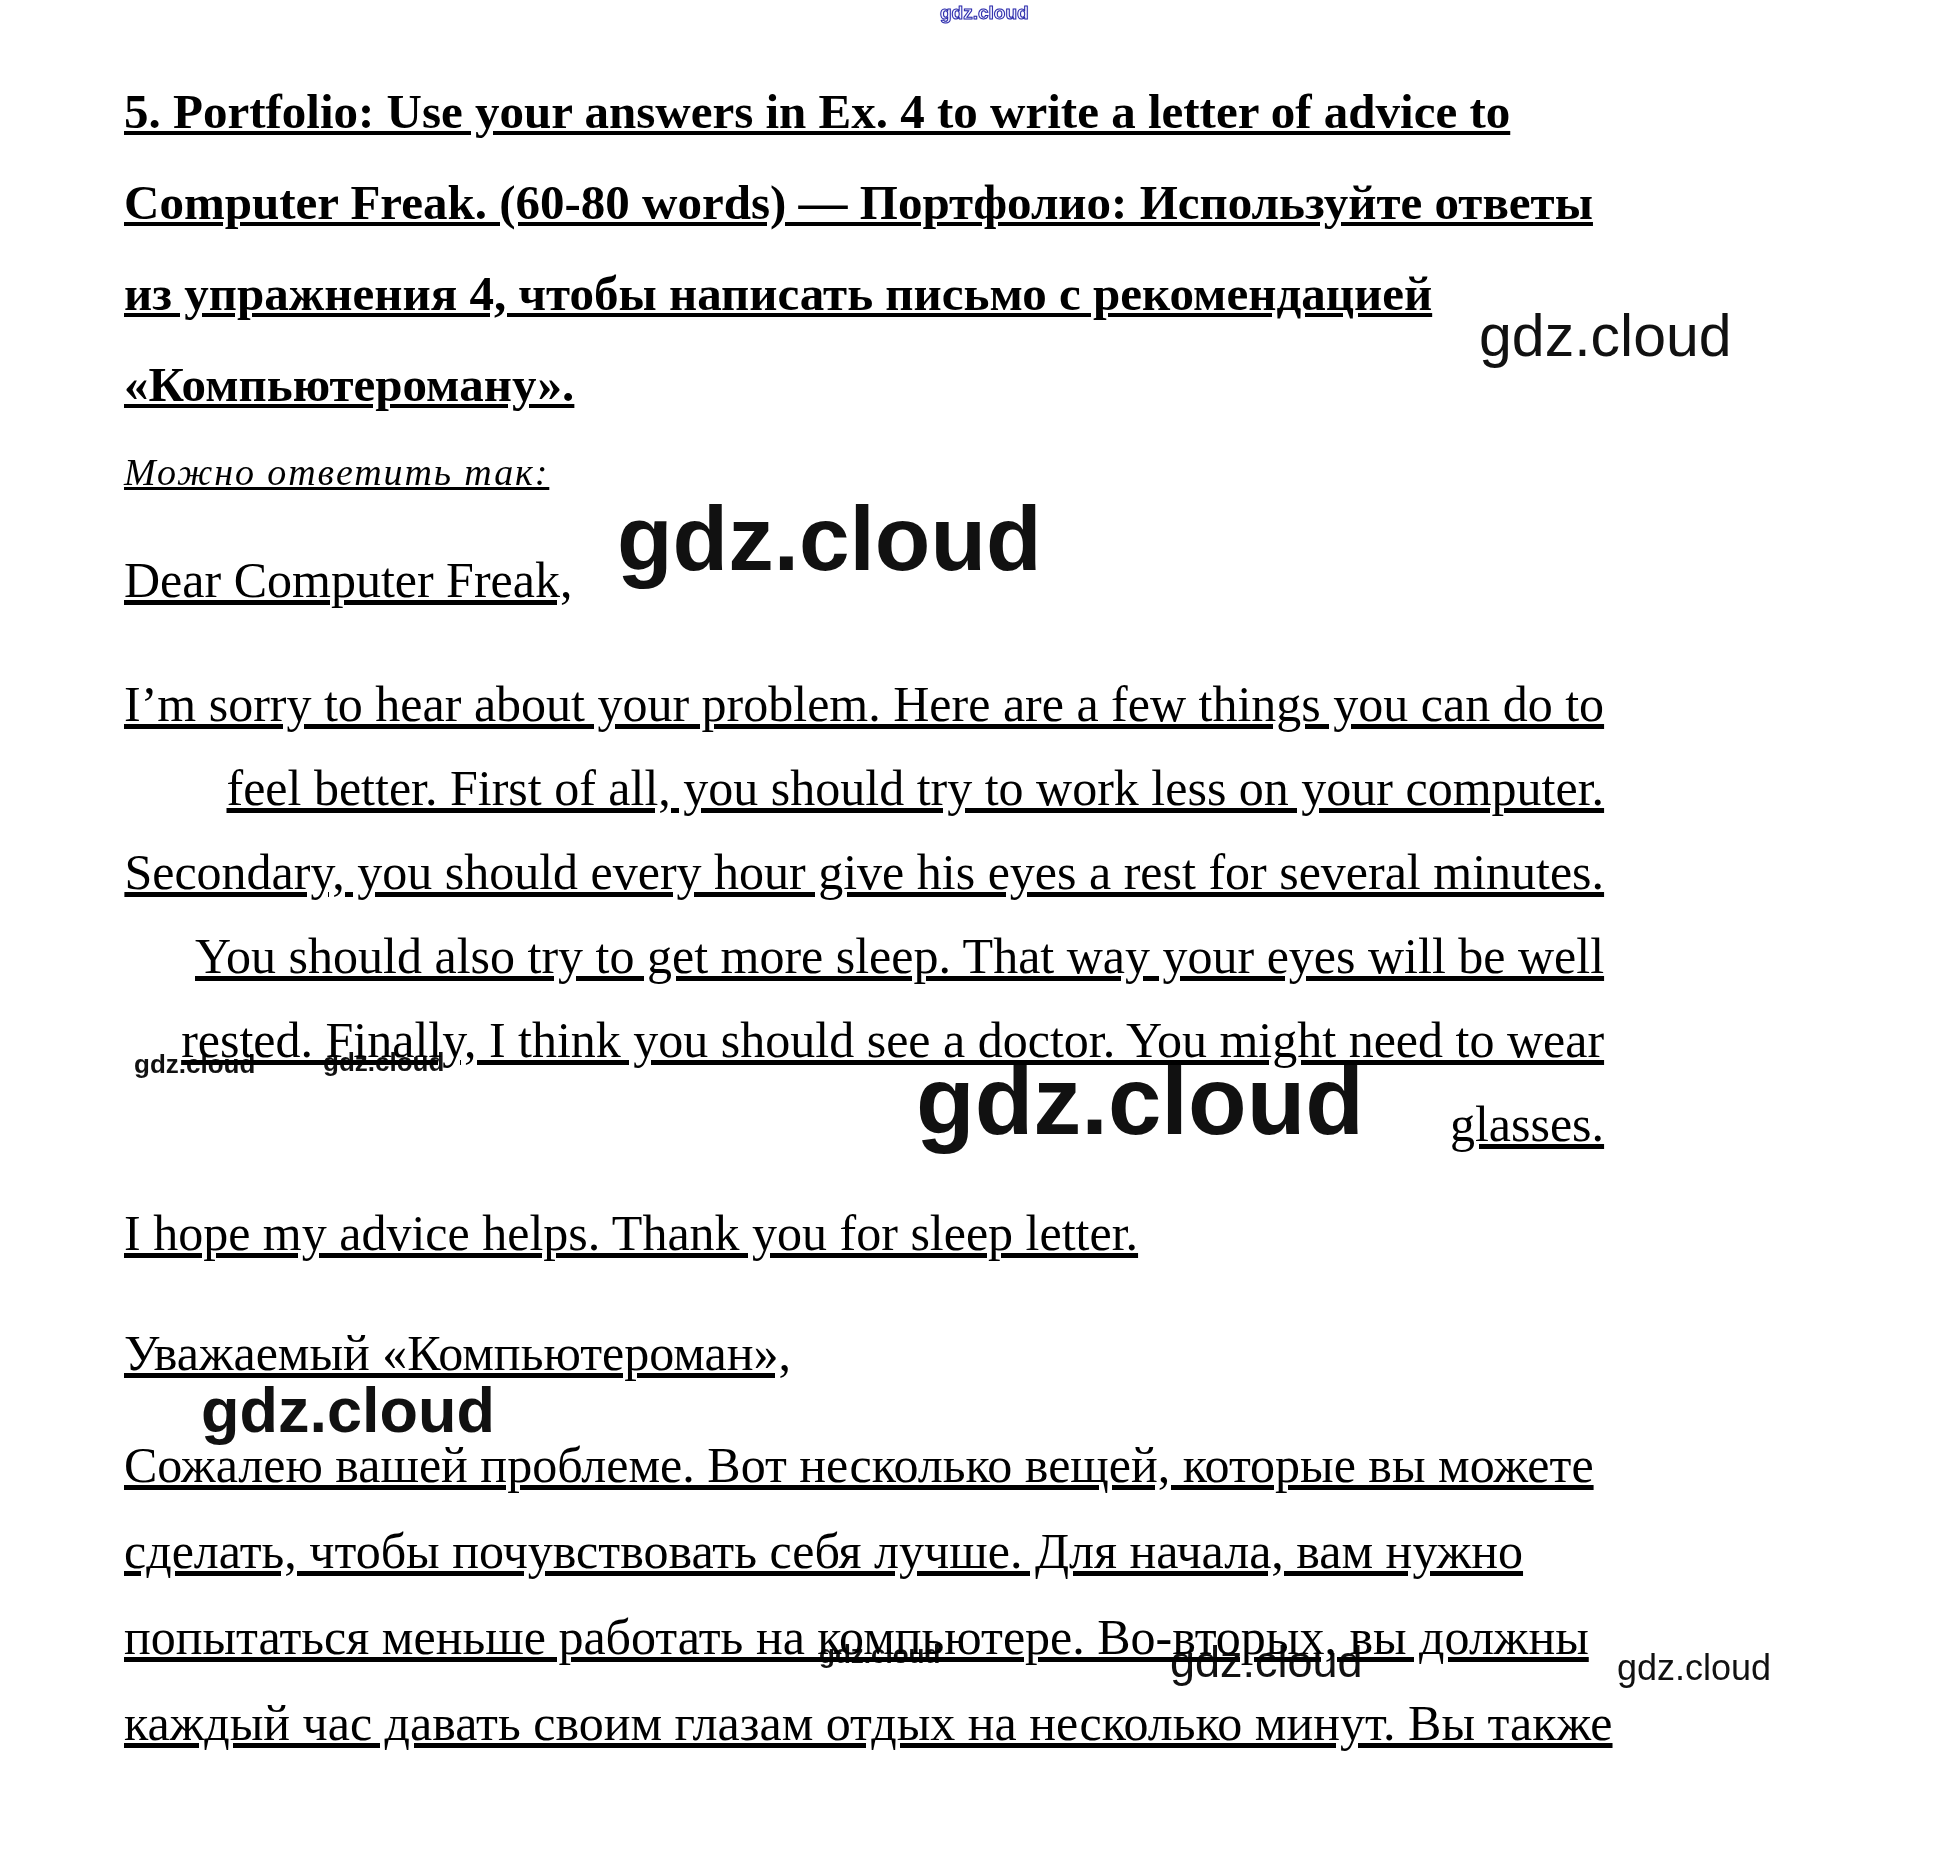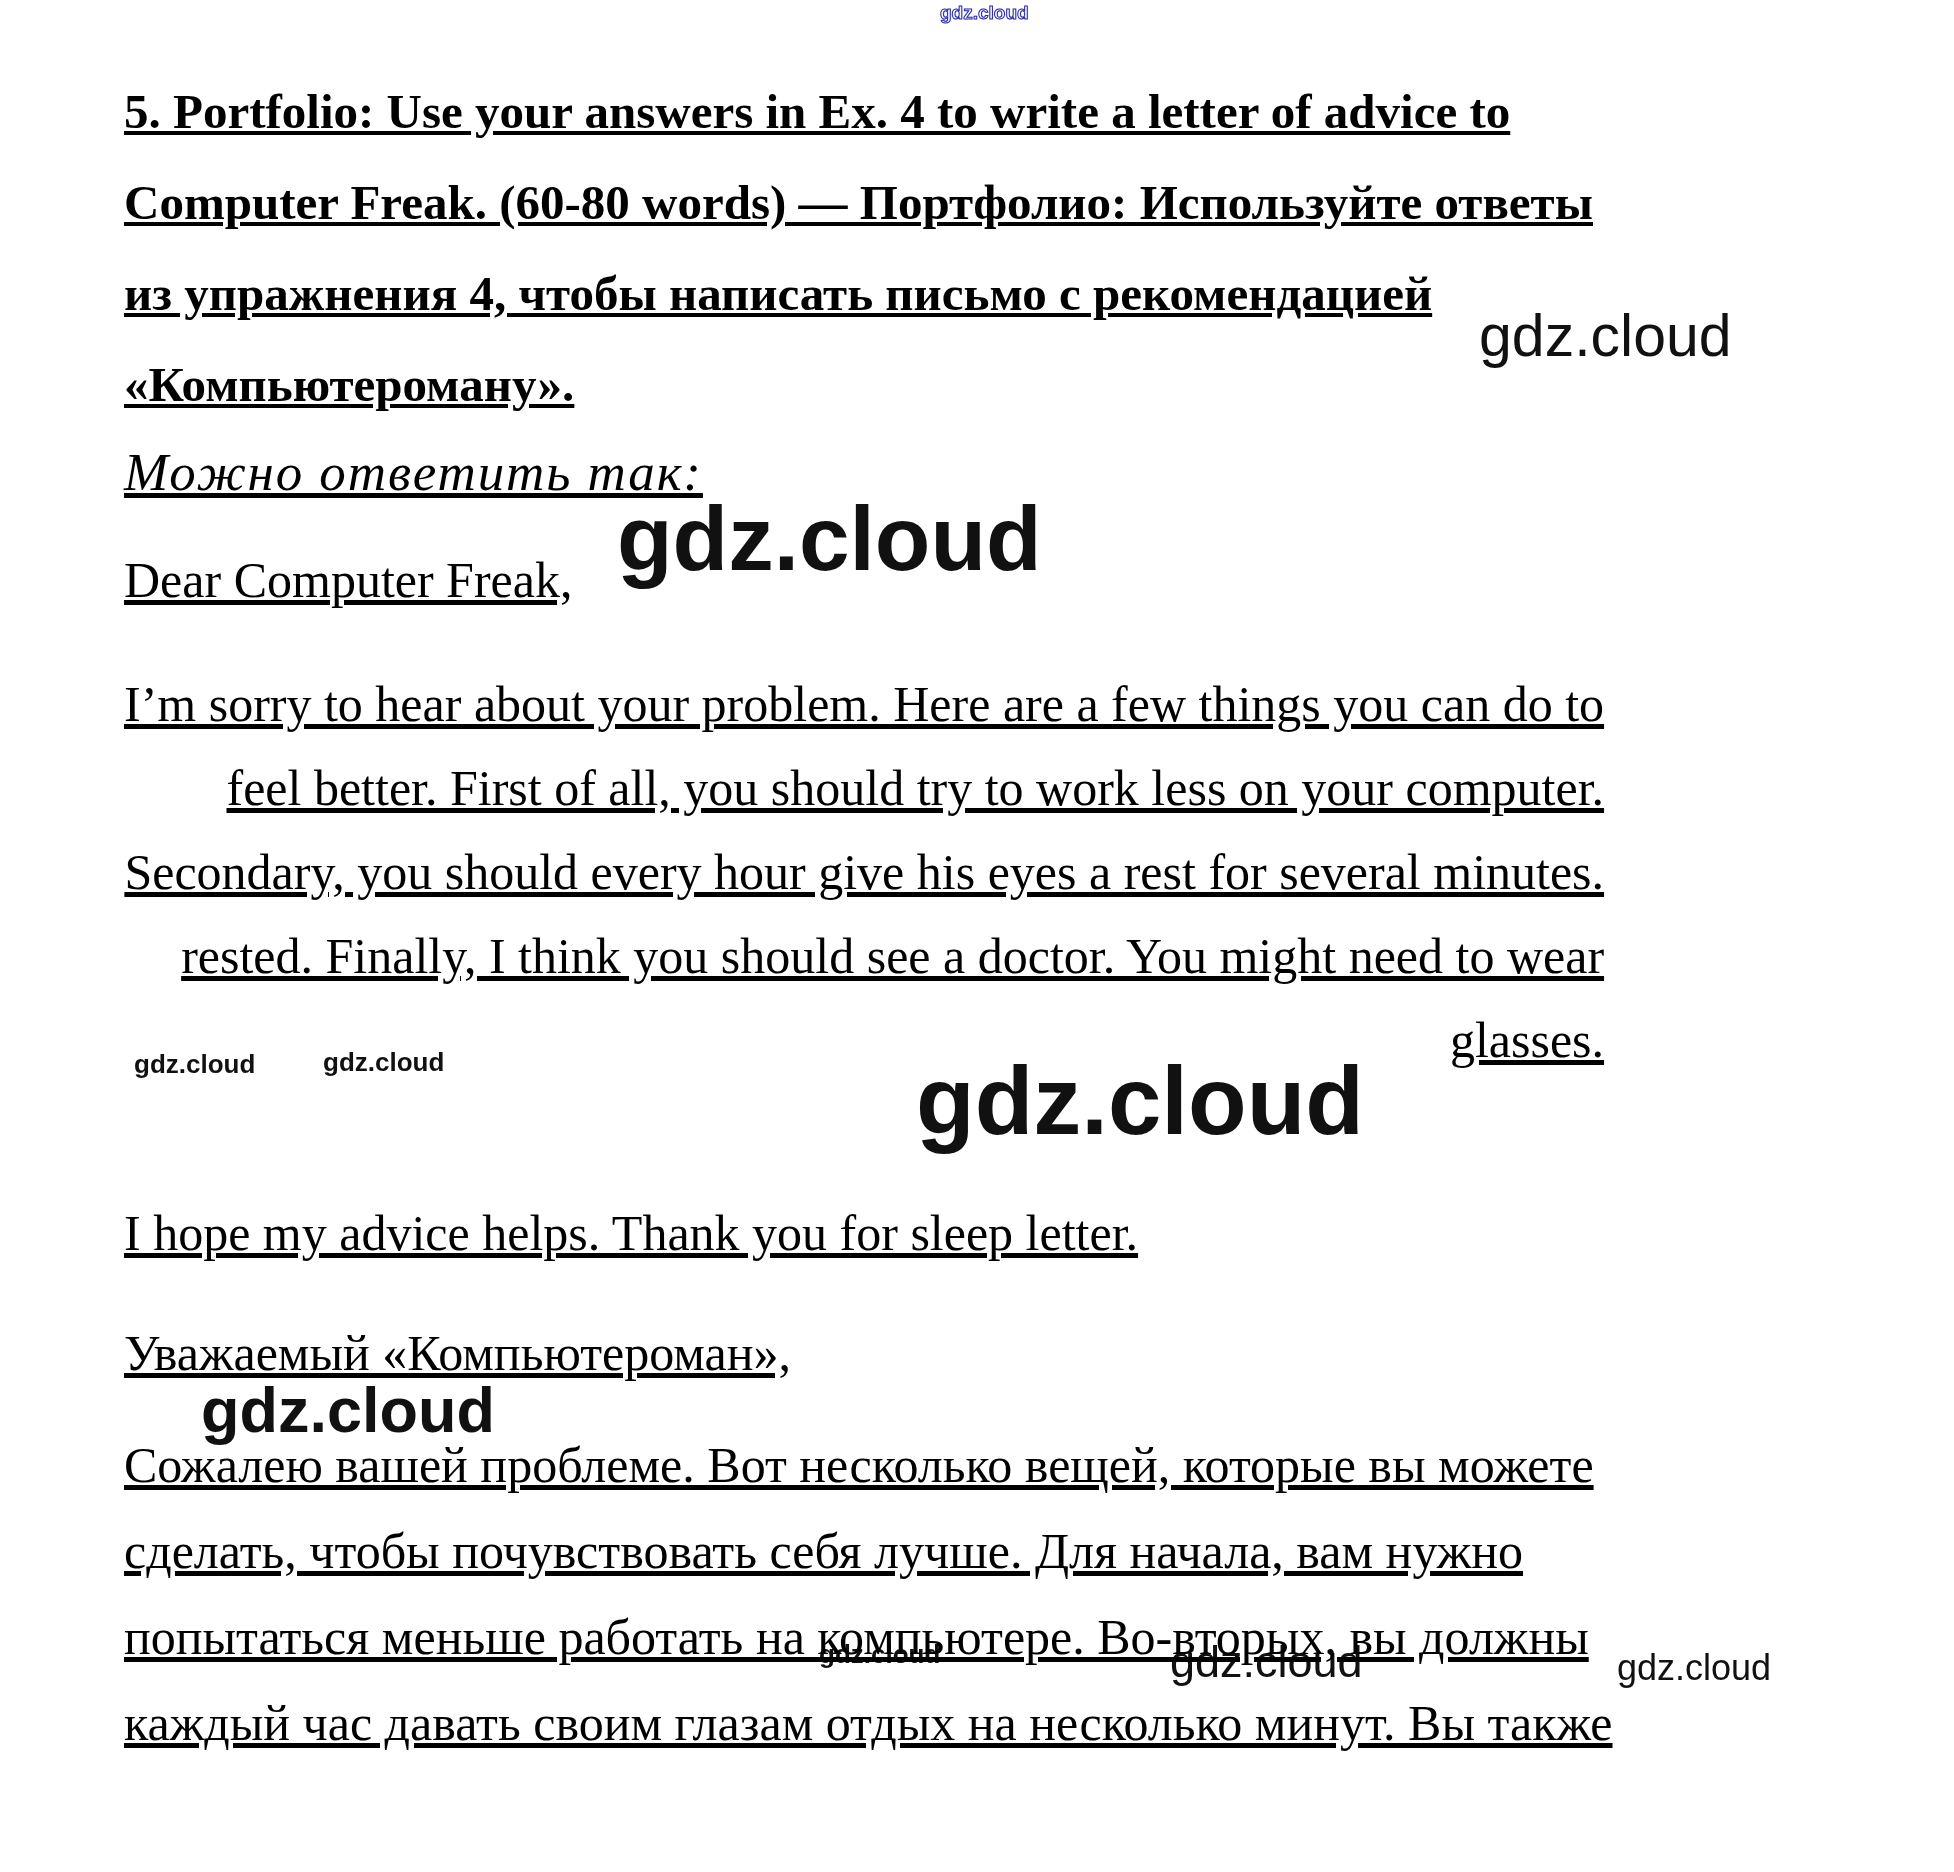--- a/index.html
+++ b/index.html
@@ -14,21 +14,21 @@
   }
   .block { position: absolute; left: 124px; }
   .line { white-space: nowrap; height: 84px; line-height: 84px; font-size: 50px; text-decoration: underline; }
 
   
   .task { top: 66px; font-weight: bold; }
   .task .line { height: 91px; line-height: 91px; font-size: 49px; }
 
   
   .note { top: 430px; }
-  .note .line { font-style: italic; font-size: 53px; letter-spacing: 1.9px; }
+  .note .line { font-style: italic; font-size: 38px; letter-spacing: 1.9px; }
 
   
   .dear   { top: 538px; }
   .para-en{ top: 662px; text-align: right; }
   .hope   { top: 1191px; }
 
   
   .uvazh  { top: 1311px; }
   .para-ru{ top: 1422px; }
   .para-ru .line { height: 86px; line-height: 86px; }
@@ -86,20 +86,21 @@
   </div>
 
   <div class="block dear">
     <div class="line">Dear Computer Freak,</div>
   </div>
 
   <div class="block para-en">
     <div class="line">I’m sorry to hear about your problem. Here are a few things you can do to</div>
     <div class="line">feel better. First of all, you should try to work less on your computer.</div>
     <div class="line">Secondary, you should every hour give his eyes a rest for several minutes.</div>
+    <div class="line">You should also try to get more sleep. That way your eyes will be well</div>
     <div class="line">rested. Finally, I think you should see a doctor. You might need to wear</div>
     <div class="line">glasses.</div>
   </div>
 
   <div class="block hope">
     <div class="line">I hope my advice helps. Thank you for sleep letter.</div>
   </div>
 
   <div class="block para-ru">
     <div class="line">Сожалею вашей проблеме. Вот несколько вещей, которые вы можете</div>

